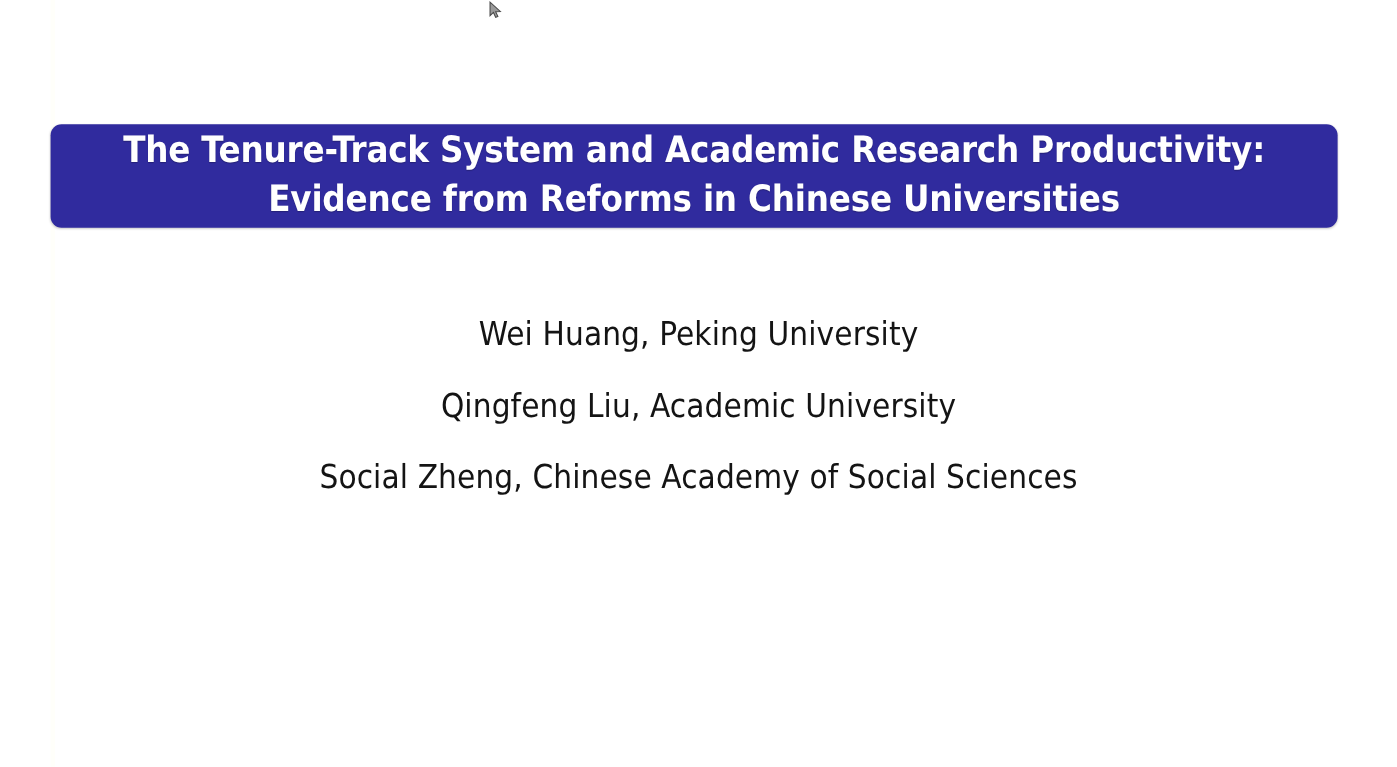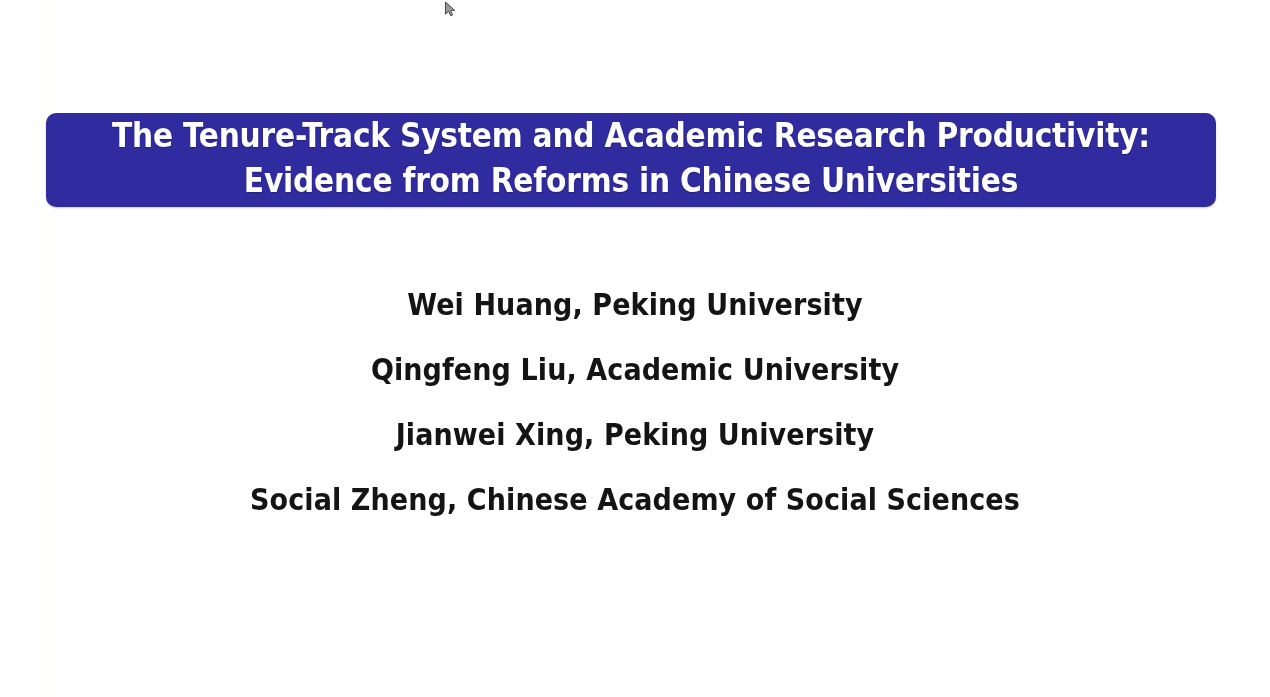--- a/index.html
+++ b/index.html
@@ -72,21 +72,21 @@
     width: 1270px;
     display: flex;
     flex-direction: column;
     align-items: center;
   }
 
   .author-line {
     color: #141414;
     font-family: "DejaVu Sans Condensed", "Liberation Sans Narrow", "Liberation Sans", sans-serif;
     font-size: 30px;
-    font-weight: bold;
+    font-weight: normal;
     line-height: 34px;
     letter-spacing: 0.1px;
     height: 65px;
     display: flex;
     align-items: center;
     justify-content: center;
     white-space: nowrap;
   }
 
   
@@ -107,21 +107,20 @@
   <div class="canvas-seam"></div>
 
   <div class="title-banner">
     <div class="title-text">The Tenure-Track System and Academic Research Productivity:
 Evidence from Reforms in Chinese Universities</div>
   </div>
 
   <div class="authors">
     <div class="author-line">Wei Huang, Peking University</div>
     <div class="author-line">Qingfeng Liu, Academic University</div>
-    <div class="author-line">Jianwei Xing, Peking University</div>
     <div class="author-line">Social Zheng, Chinese Academy of Social Sciences</div>
   </div>
 
   <div class="mouse-cursor">
     <svg width="14" height="18" viewBox="0 0 14 18" xmlns="http://www.w3.org/2000/svg">
       <path d="M1.5 1 L1.5 13.2 L4.6 10.3 L6.6 14.8 L8.6 13.9 L6.6 9.6 L10.8 9.4 Z" fill="#9a9a9a" stroke="#4a4a4a" stroke-width="1"></path>
     </svg>
   </div>
 
 </div>

